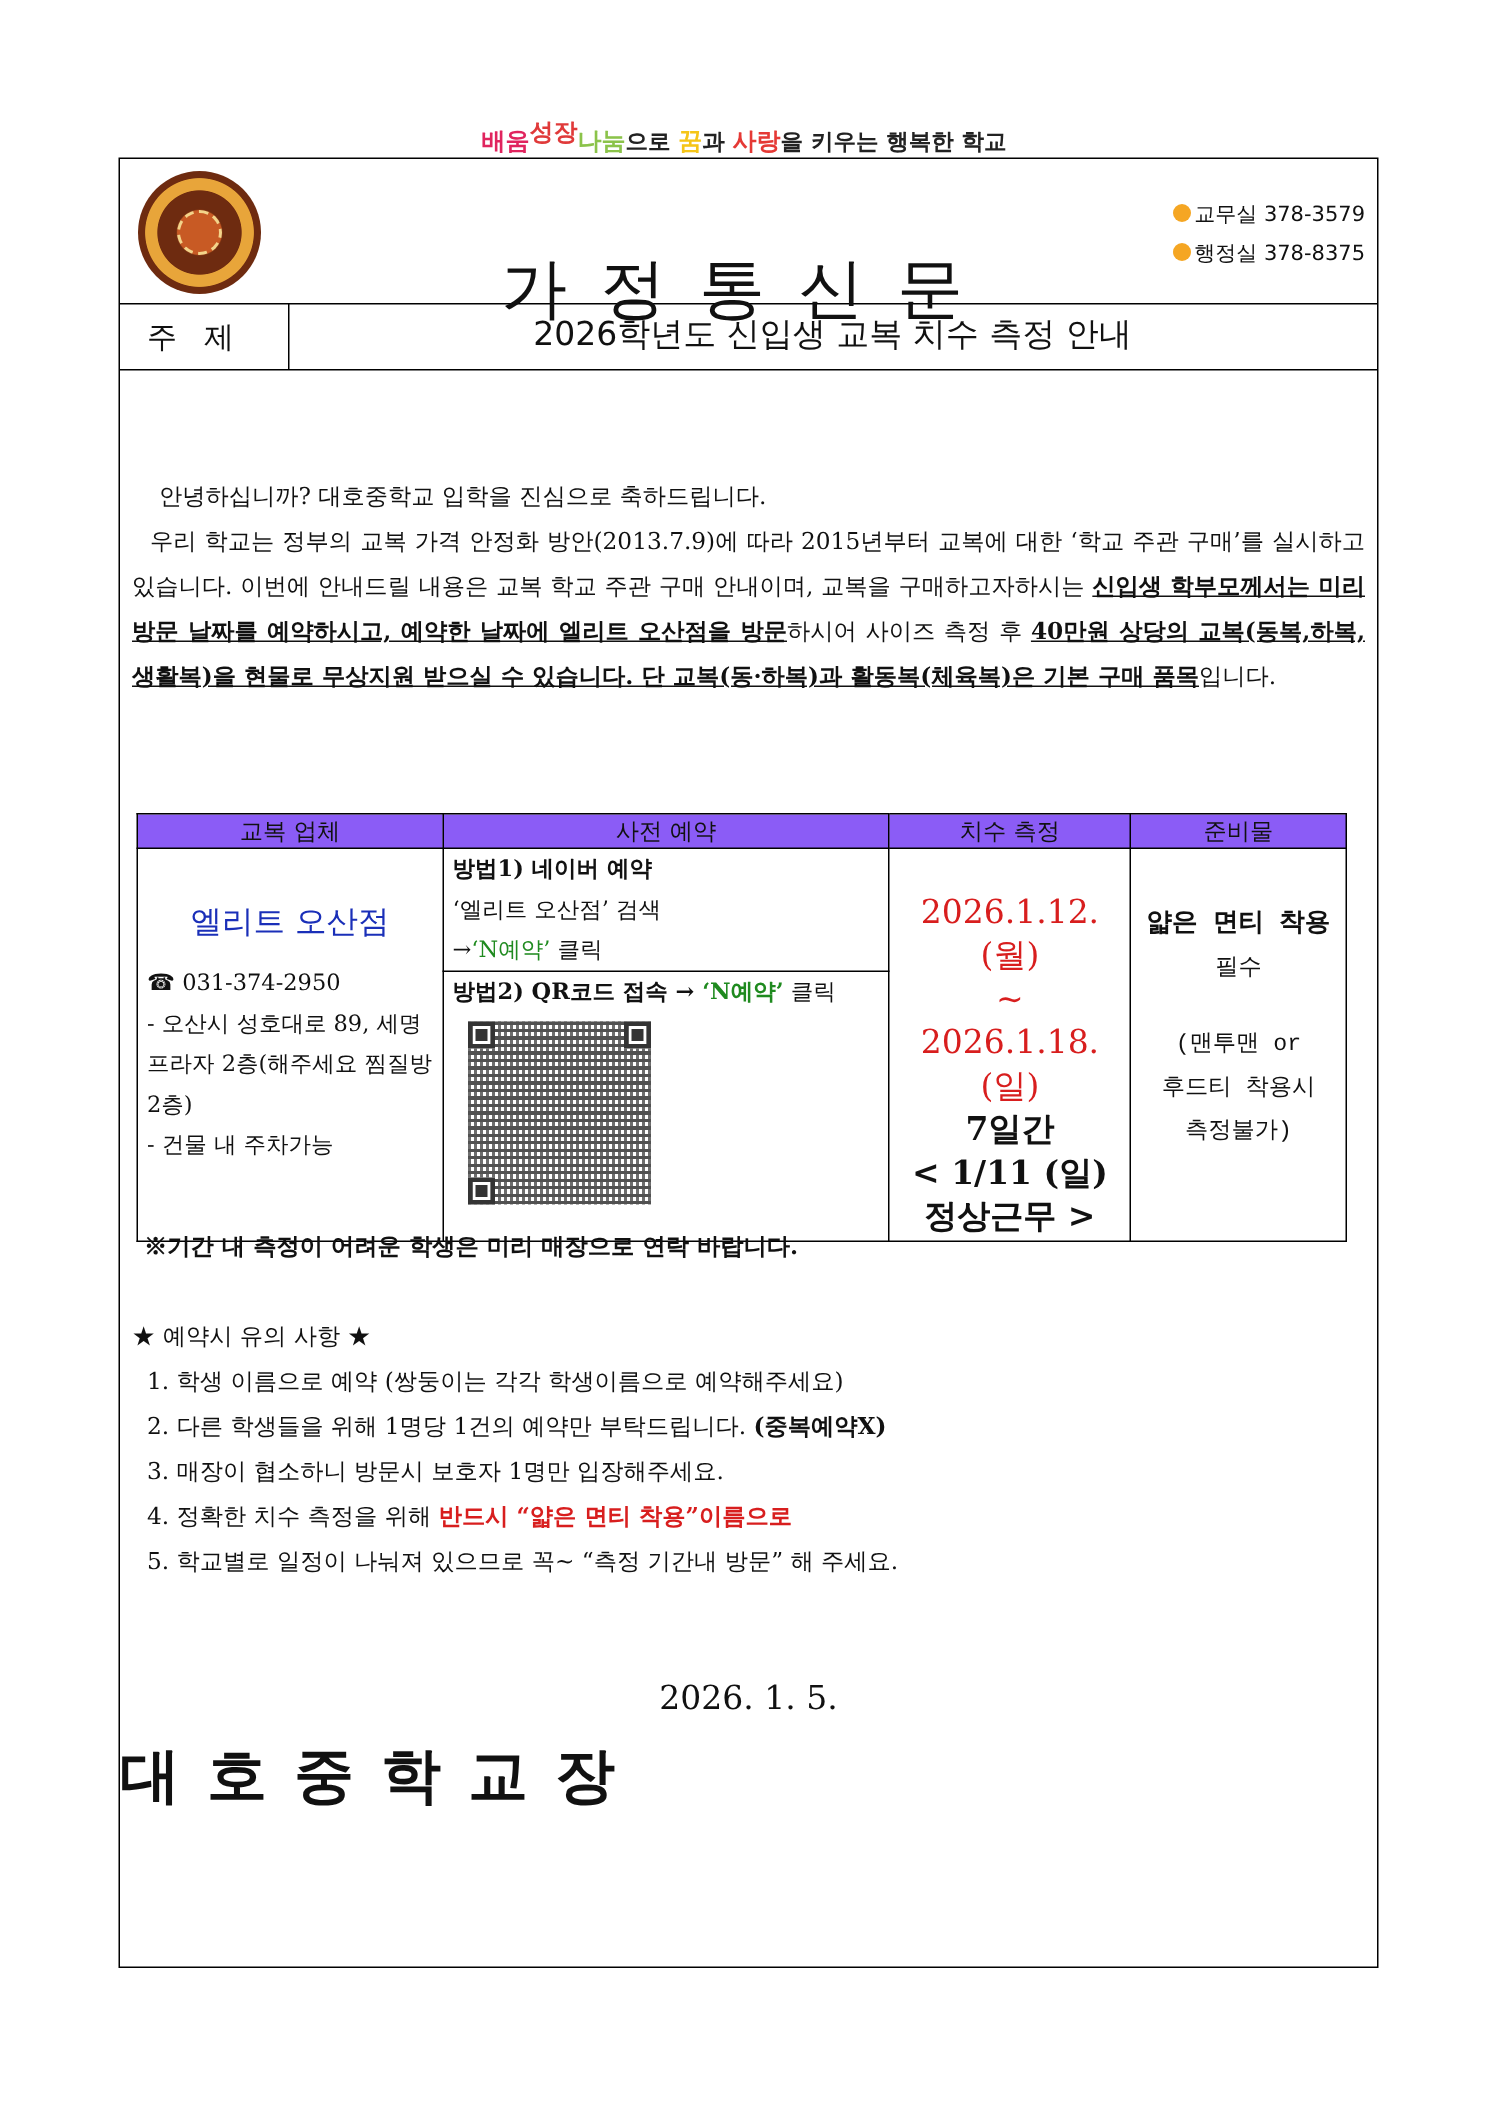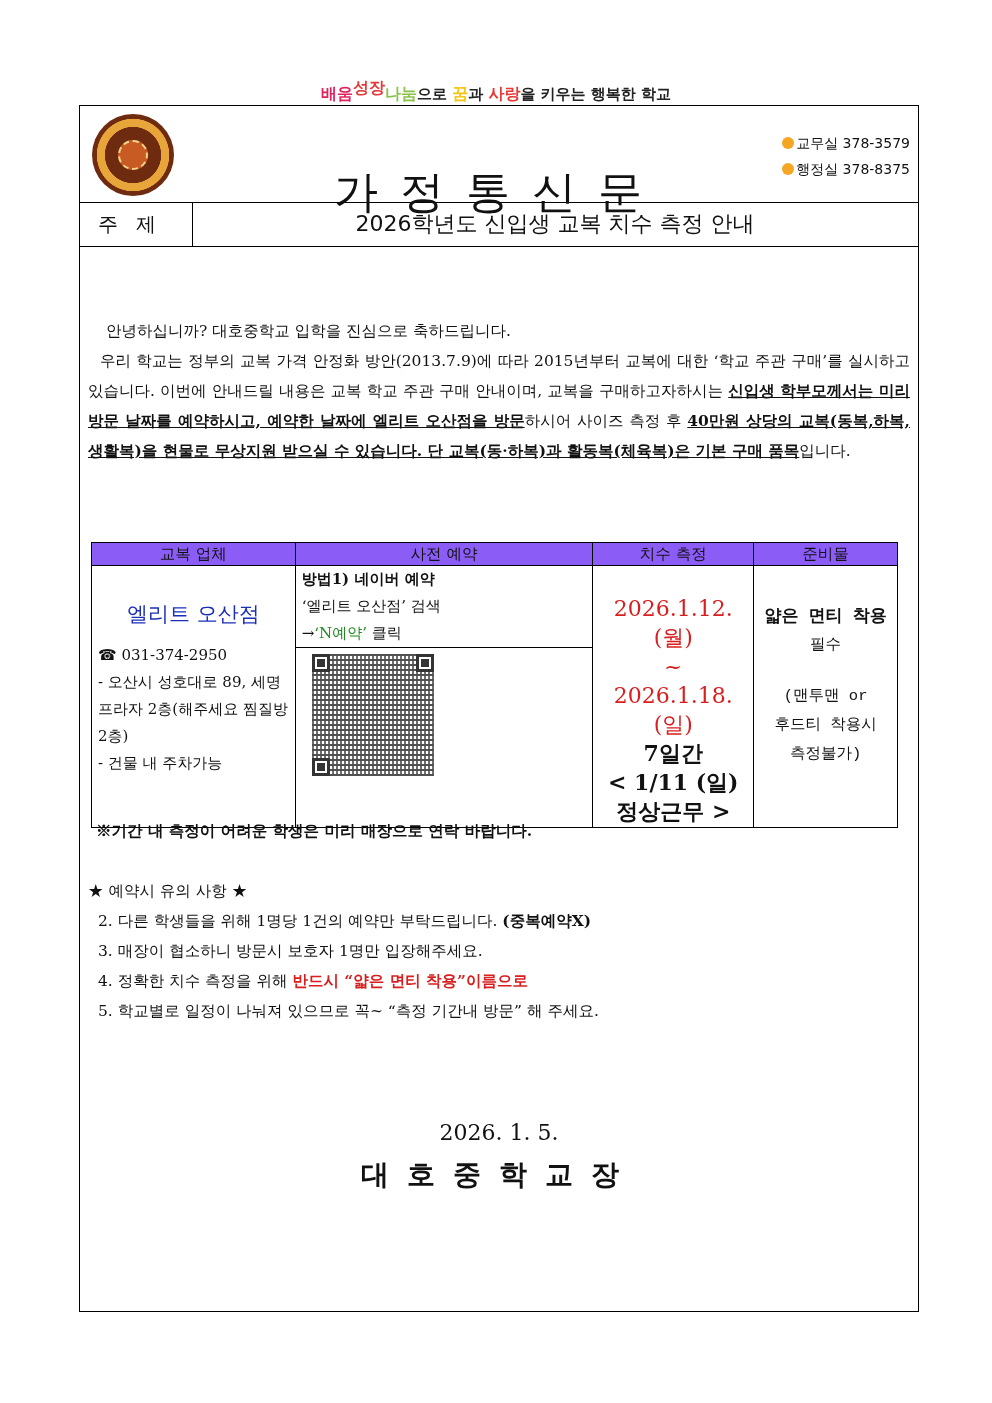--- a/index.html
+++ b/index.html
@@ -30,21 +30,21 @@
   .m1 { vertical-align: top; padding: 0 6px; line-height: 27px; height: 78px; }
   .m2 { vertical-align: top; padding: 0 6px; line-height: 27px; }
   .qr { width: 122px; height: 122px; margin: 6px 0 6px 10px; background-color: #fff; background-image: repeating-linear-gradient(0deg, #333 0 2px, transparent 2px 5px), repeating-linear-gradient(90deg, #555 0 2px, transparent 2px 4px); position: relative; opacity: .85; }
   .qr .fp { position: absolute; width: 12px; height: 12px; border: 3px solid #111; background: #fff; box-shadow: inset 0 0 0 2px #fff, inset 0 0 0 6px #111; }
   .dates { text-align: center; vertical-align: top; line-height: 29px; font-size: 22px; padding-top: 28px; }
   .prep { text-align: center; vertical-align: top; line-height: 29px; font-size: 15.5px; padding-top: 36px; font-family: Liberation Mono, monospace; }
   .notice { position: absolute; left: 16px; top: 715px; font-size: 15.5px; font-weight: bold; }
   .cautions { position: absolute; left: 8px; top: 770px; font-size: 15.5px; line-height: 30px; }
   .cautions .item { padding-left: 10px; }
   .date-sign { position: absolute; left: 0; top: 1014px; width: 100%; text-align: center; font-size: 22px; }
-  .principal { position: absolute; left: 0; top: 1050px; width: 100%; text-align: center; font-size: 28px; font-weight: bold; letter-spacing: 18px; font-family: "DejaVu Sans", sans-serif; }
+  .principal { position: absolute; left: 0; top: 1050px; width: 100%; text-align: left; font-size: 40px; font-weight: bold; letter-spacing: 18px; font-family: "DejaVu Sans", sans-serif; }
 </style>
 </head>
 <body>
 
 <div class="slogan">
   <span class="w" style="color:#e0245e">배움</span><sup class="w" style="color:#e03a3a">성장</sup><span class="w" style="color:#8bc34a">나눔</span><span>으로 </span><span class="w" style="color:#f5c518">꿈</span><span>과 </span><span class="w" style="color:#e53935">사랑</span><span>을 키우는 행복한 학교</span>
 </div>
 
 <div class="frame">
   <div class="hdr">
@@ -108,34 +108,36 @@
         <div style="font-weight:bold;font-size:17px">얇은 면티 착용</div>
         <div>필수</div>
         <div style="height:22px"></div>
         <div>(맨투맨 or</div>
         <div>후드티 착용시</div>
         <div>측정불가)</div>
       </td>
     </tr>
     <tr>
       <td class="m2">
+        <div style="font-weight:bold"><span>방법2) QR코드 접속 → </span><span class="green">‘N예약’</span><span style="font-weight:normal"> 클릭</span></div>
         <div class="qr">
           <div class="fp" style="left:0;top:0"></div>
           <div class="fp" style="right:0;top:0"></div>
           <div class="fp" style="left:0;bottom:0"></div>
         </div>
       </td>
     </tr>
   </tbody>
     </table>
 
   <div class="notice">※기간 내 측정이 어려운 학생은 미리 매장으로 연락 바랍니다.</div>
 
   <div class="cautions">
     <div>★ 예약시 유의 사항 ★</div>
+    <div class="item">1. 학생 이름으로 예약 (쌍둥이는 각각 학생이름으로 예약해주세요)</div>
     <div class="item"><span>2. 다른 학생들을 위해 1명당 1건의 예약만 부탁드립니다. </span><b>(중복예약X)</b></div>
     <div class="item">3. 매장이 협소하니 방문시 보호자 1명만 입장해주세요.</div>
     <div class="item"><span>4. 정확한 치수 측정을 위해 </span><b class="red">반드시 “얇은 면티 착용”이름으로</b></div>
     <div class="item">5. 학교별로 일정이 나눠져 있으므로 꼭~ “측정 기간내 방문” 해 주세요.</div>
   </div>
 
   <div class="date-sign">2026. 1. 5.</div>
   <div class="principal">대호중학교장</div>
 </div>
 

